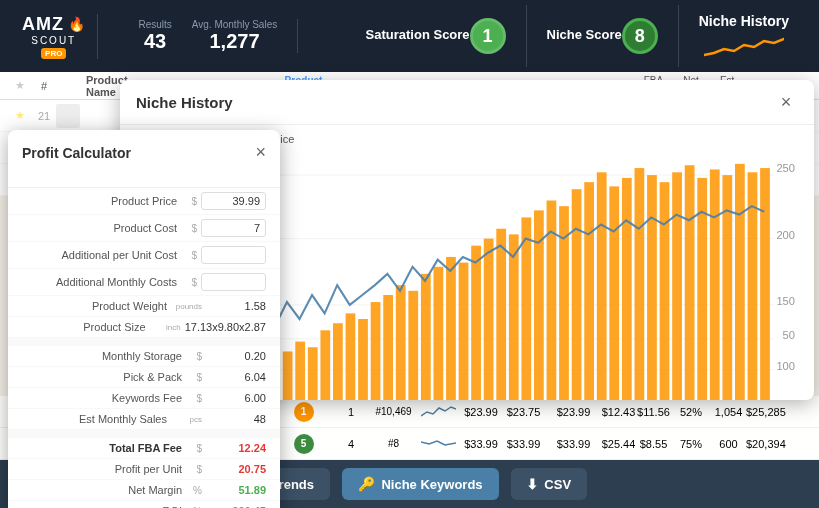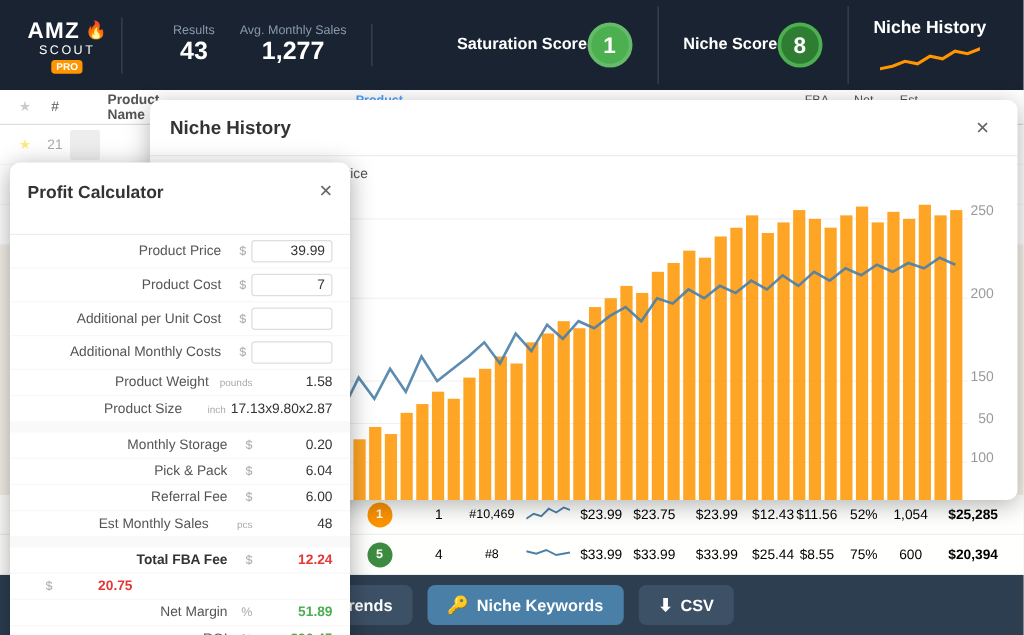--- a/index.html
+++ b/index.html
@@ -203,21 +203,21 @@
     .td-seller { width: 40px; text-align: center; }
     .td-rank { width: 45px; text-align: center; font-size: 10px; }
     .td-bsr { width: 45px; text-align: center; font-size: 10px; }
     .td-price { width: 40px; text-align: center; }
     .td-price30 { width: 45px; text-align: center; }
     .td-minprice { width: 55px; text-align: center; }
     .td-net { width: 35px; text-align: center; }
     .td-fba { width: 35px; text-align: center; }
     .td-margin { width: 40px; text-align: center; }
     .td-estsales { width: 35px; text-align: center; }
-    .td-estrev { width: 65px; text-align: center; font-weight: bold; }
+    .td-estrev { width: 65px; text-align: left; }
 
     
     .bottom-rows {
       position: absolute;
       bottom: 48px;
       left: 0;
       right: 0;
       background: rgba(255,255,255,0.95);
     }
 
@@ -764,40 +764,41 @@
     <span class="calc-value">0.20</span>
   </div>
 
   <div class="calc-row">
     <span class="calc-label">Pick &amp; Pack</span>
     <span class="calc-unit">$</span>
     <span class="calc-value">6.04</span>
   </div>
 
   <div class="calc-row">
-    <span class="calc-label">Referral Fee</span>
+    <span class="calc-label">Keywords Fee</span>
     <span class="calc-unit">$</span>
     <span class="calc-value">6.00</span>
   </div>
 
   <div class="calc-row">
     <span class="calc-label">Est Monthly Sales</span>
     <span class="calc-unit" style="font-size:8px;width:35px;">pcs</span>
     <span class="calc-value">48</span>
   </div>
 
   <div class="calc-section-gap"></div>
 
   <div class="calc-row total">
     <span class="calc-label">Total FBA Fee</span>
     <span class="calc-unit">$</span>
     <span class="calc-value" style="color:#e53935;font-weight:bold;">12.24</span>
   </div>
 
   <div class="calc-row profit">
+    <span class="calc-label">Profit per Unit</span>
     <span class="calc-unit">$</span>
     <span class="calc-value" style="color:#e53935;font-weight:bold;">20.75</span>
   </div>
 
   <div class="calc-row net-margin">
     <span class="calc-label">Net Margin</span>
     <span class="calc-unit">%</span>
     <span class="calc-value" style="color:#4caf50;font-weight:bold;">51.89</span>
   </div>
 

